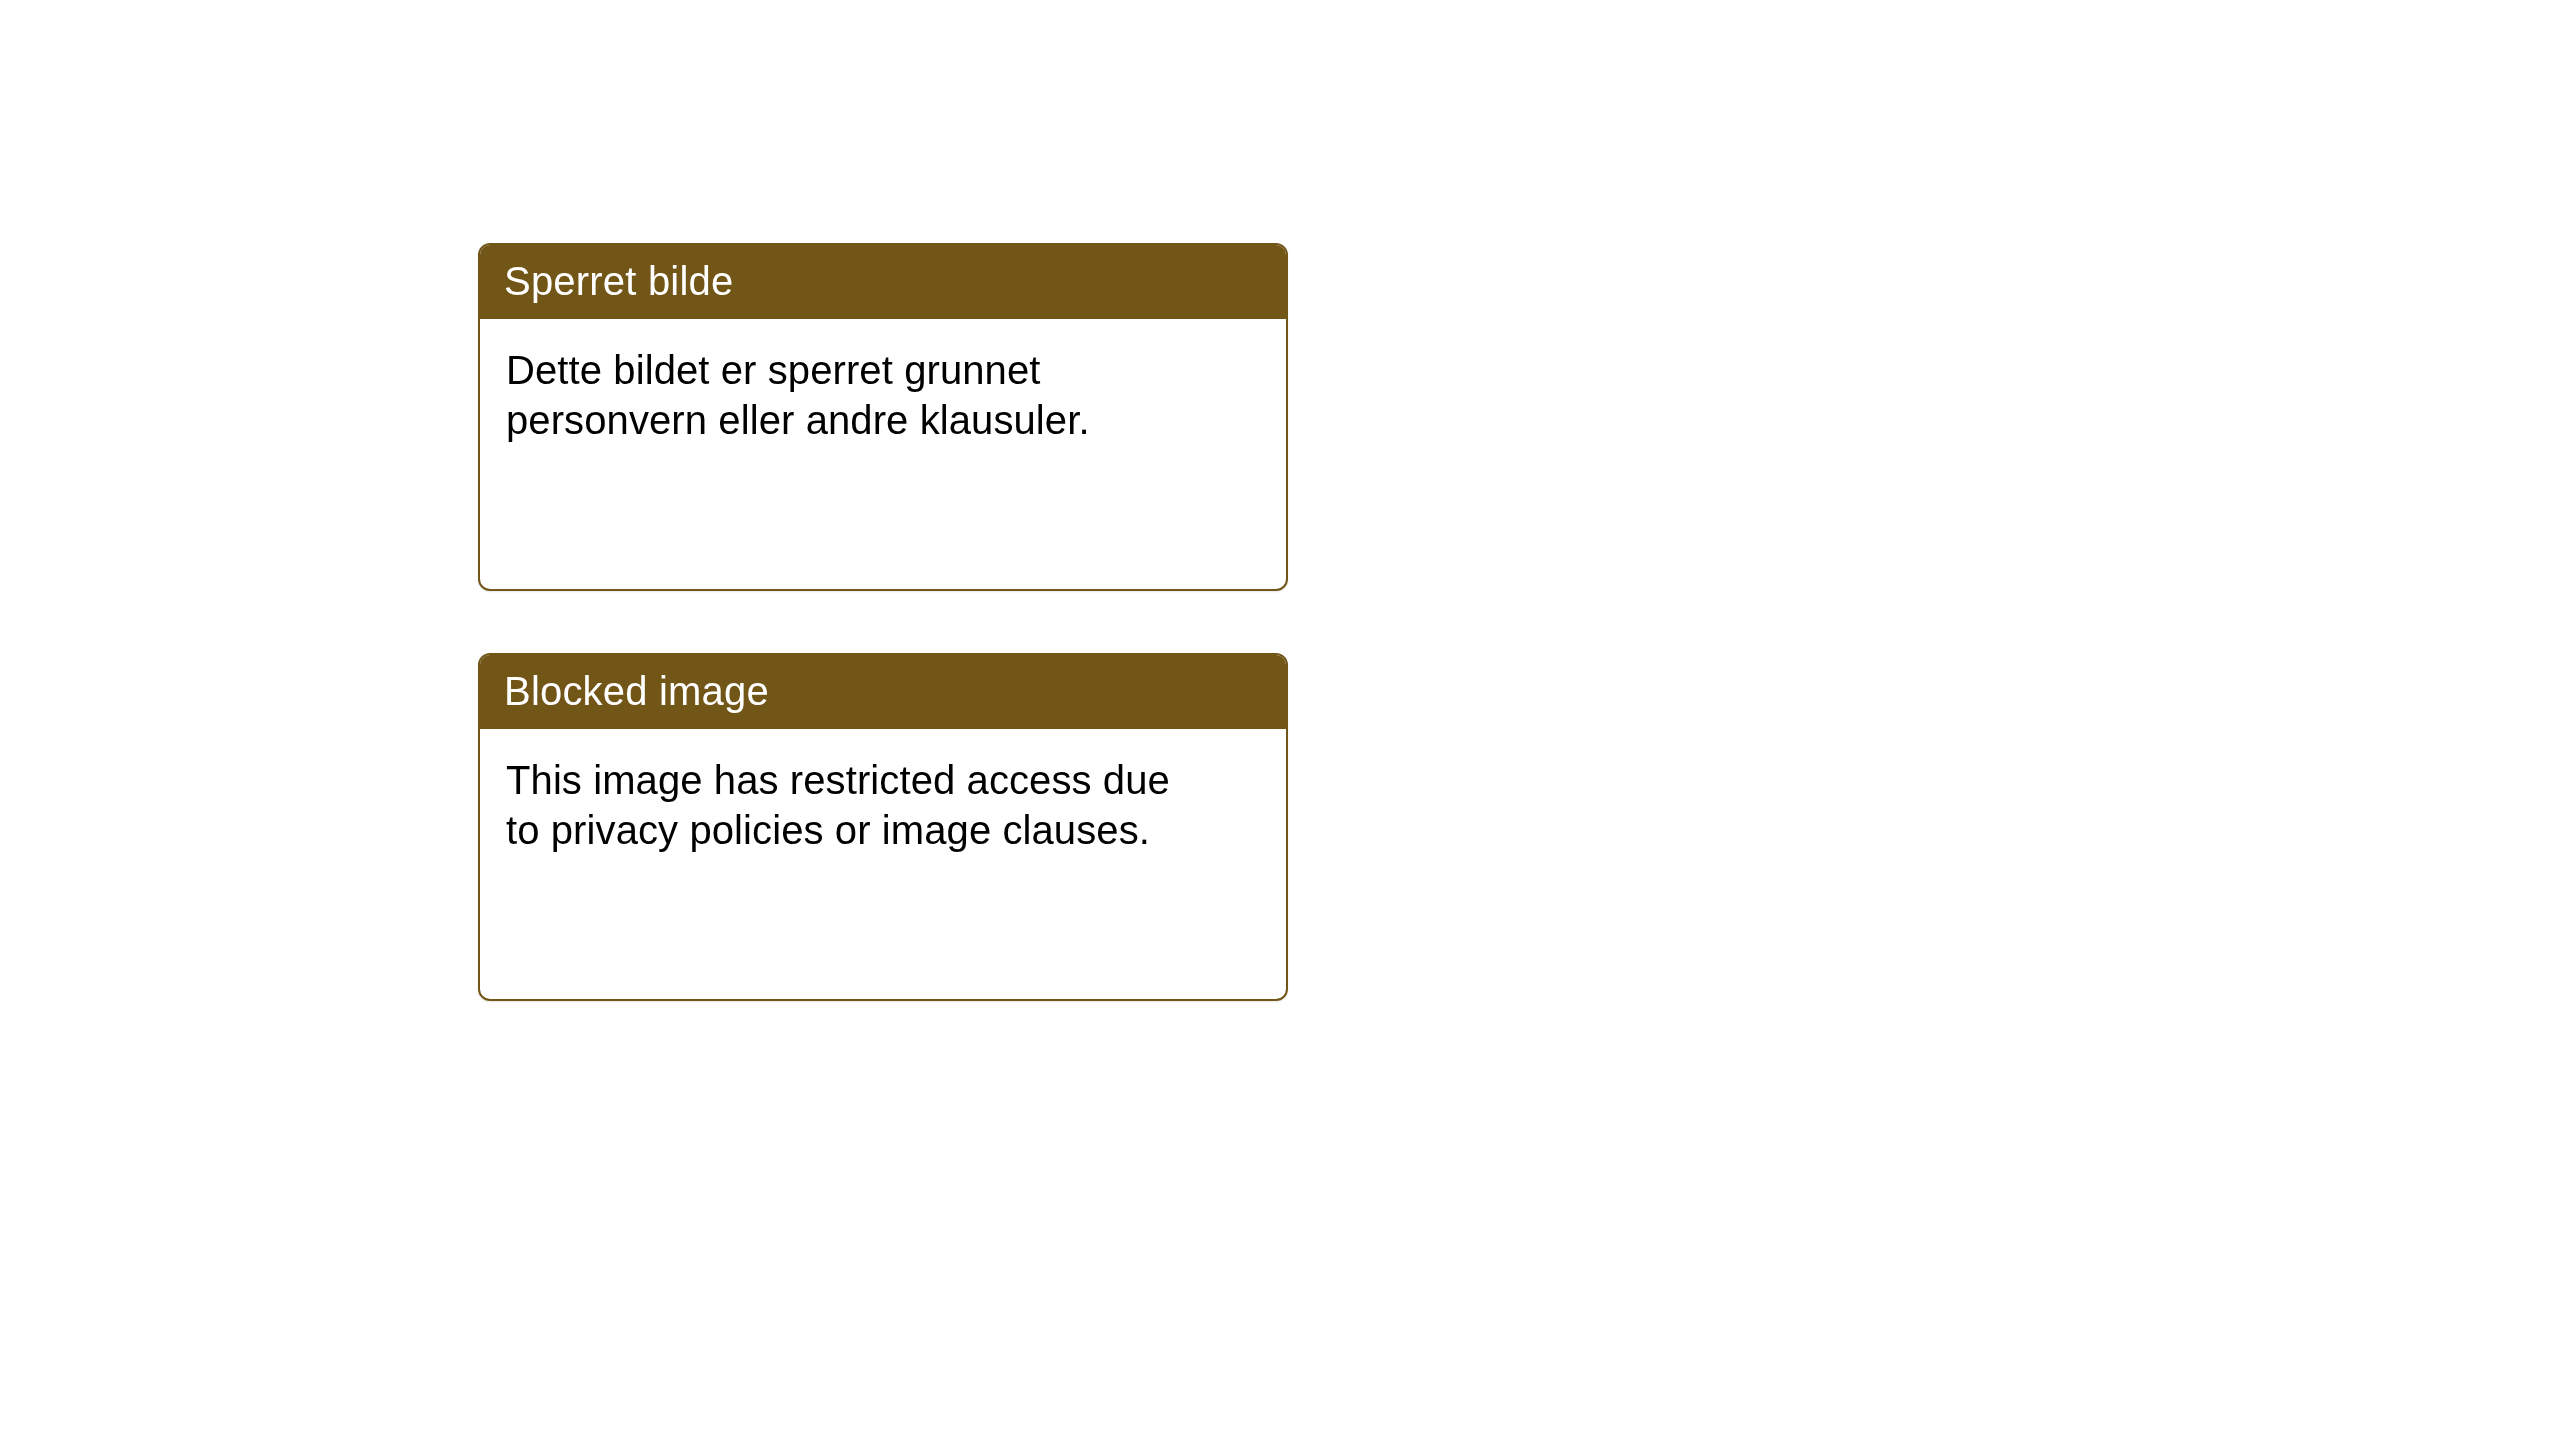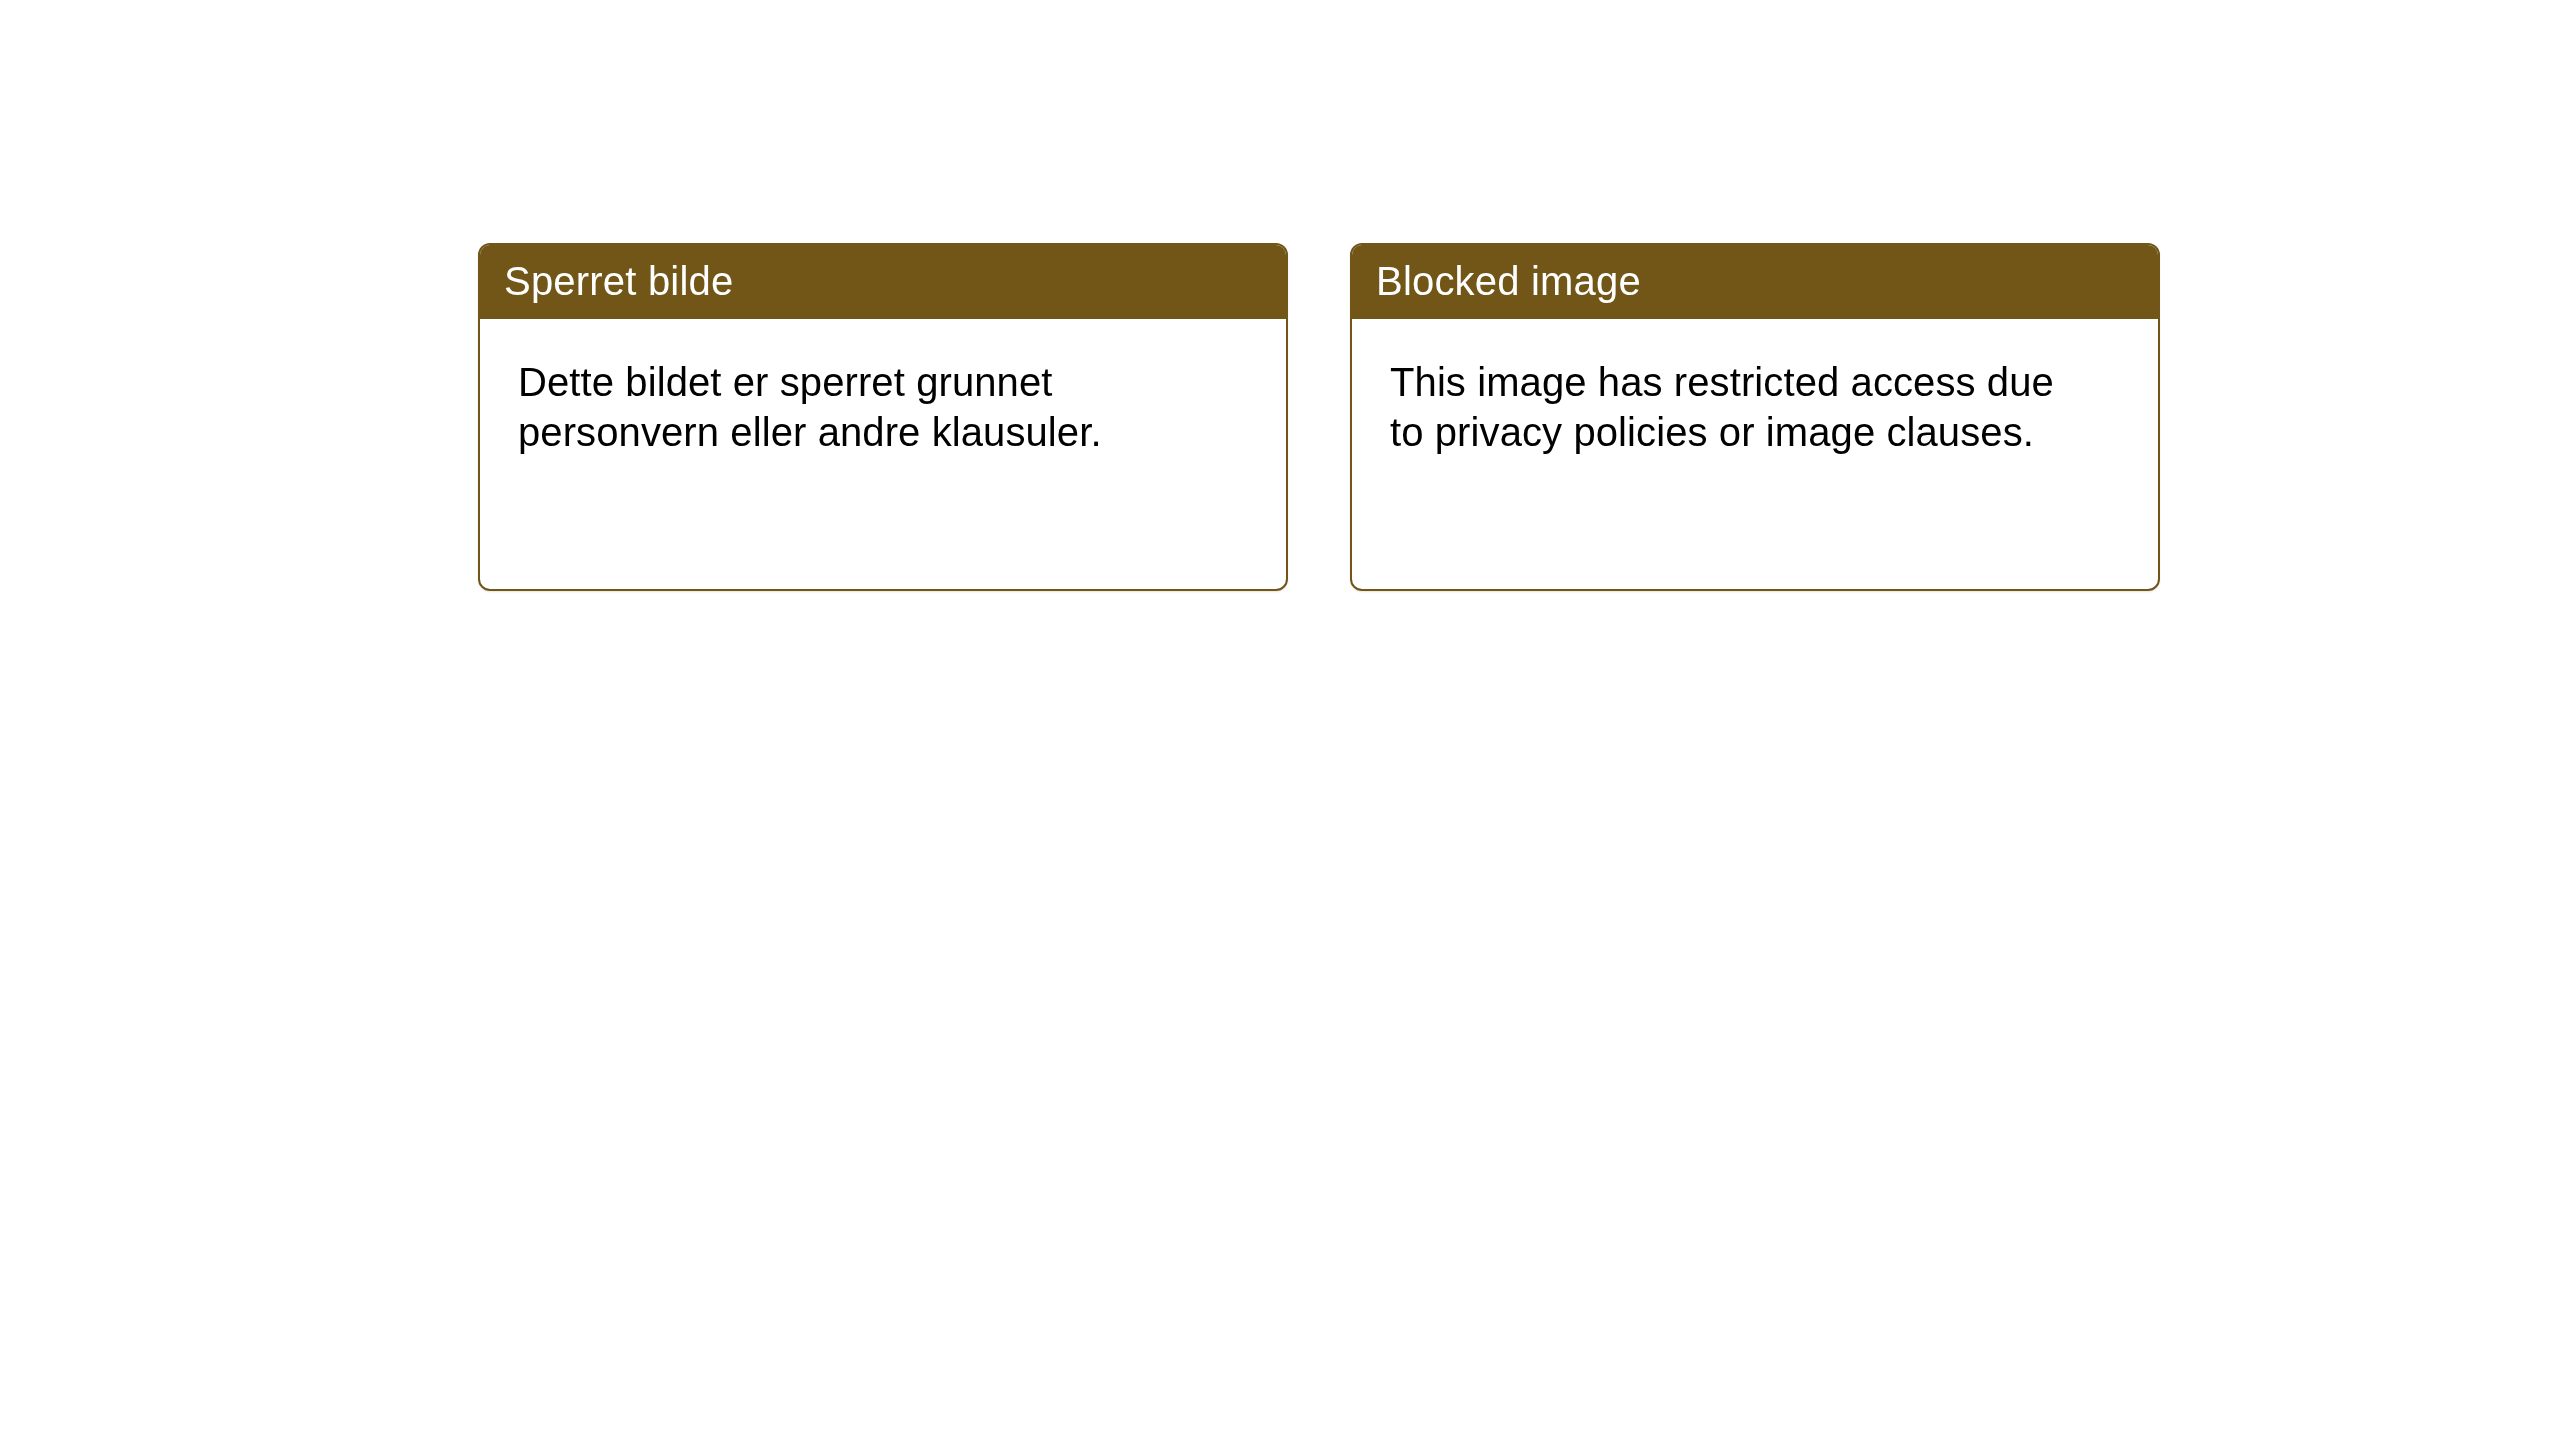--- a/index.html
+++ b/index.html
@@ -21,20 +21,21 @@
     width: 2560px;
     height: 1440px;
     background: #ffffff;
   }
 
   .notice-row {
     position: absolute;
     left: 452px;
     top: 243px;
     display: flex;
+    flex-direction: column;
     align-items: flex-start;
     gap: 62px;
     padding-left: 26px;
   }
 
   .notice-card {
     background: #ffffff;
     border: 2px solid #715618;
     border-radius: 12px;
     box-sizing: border-box;
@@ -66,21 +67,21 @@
   .notice-body {
     padding: 26px 26px 0 26px;
     color: #000000;
     font-size: 40px;
     line-height: 1.25;
     font-weight: 400;
     letter-spacing: 0.1px;
   }
 
   .notice-body p {
-    margin: 12px;
+    margin: 0;
     max-width: 660px;
   }
 
   .notice-body.body-en p {
     max-width: 680px;
   }
 </style>
 </head>
 <body>
 

